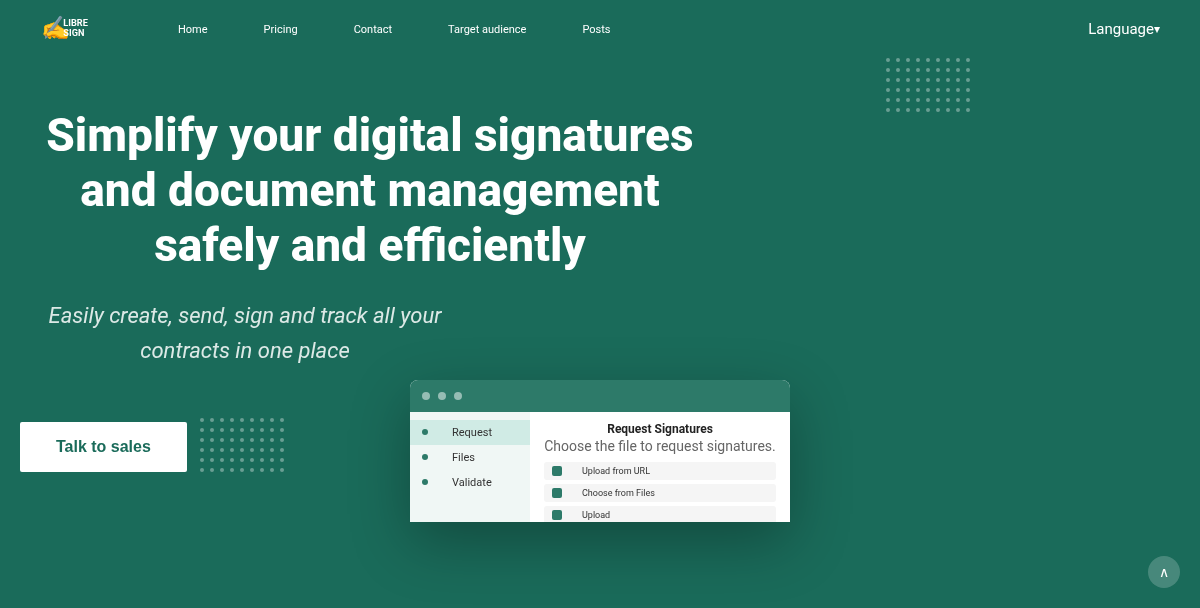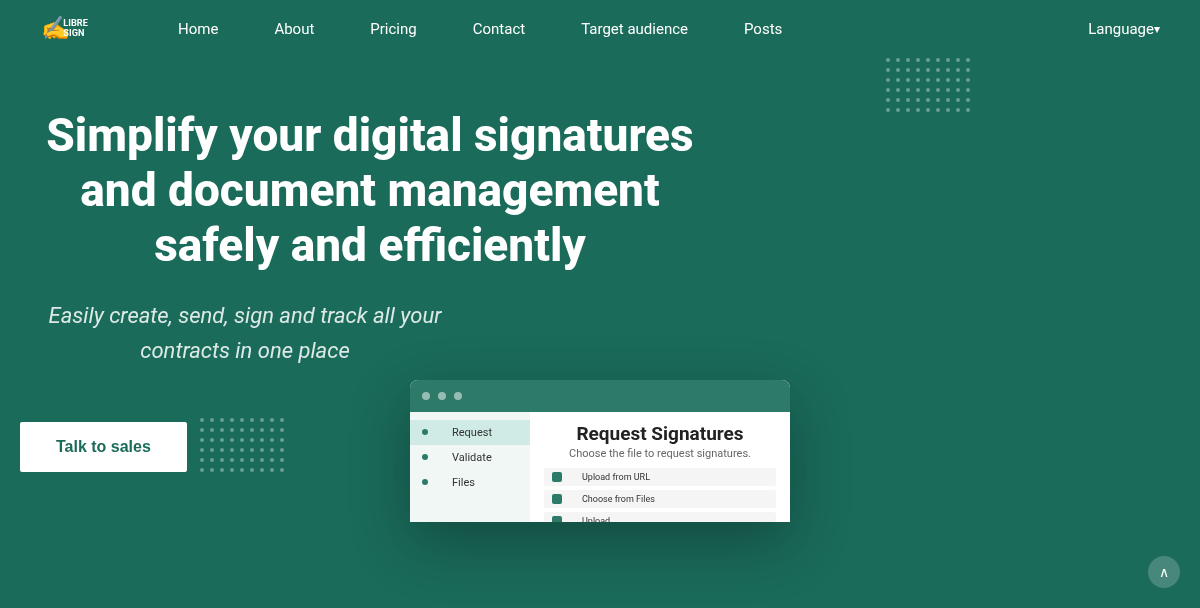--- a/index.html
+++ b/index.html
@@ -46,21 +46,21 @@
     .nav-links {
       display: flex;
       align-items: center;
       gap: 0;
       flex: 1;
     }
 
     .nav-link {
       color: #ffffff;
       text-decoration: none;
-      font-size: 15px;
+      font-size: 11px;
       padding: 0 28px;
       height: 58px;
       display: flex;
       align-items: center;
       cursor: pointer;
       white-space: nowrap;
     }
 
     .language-btn {
       display: flex;
@@ -180,29 +180,29 @@
       flex-shrink: 0;
     }
 
     .app-main {
       flex: 1;
       padding: 10px 14px;
       background: #ffffff;
     }
 
     .app-main-title {
-      font-size: 19px;
+      font-size: 12px;
       font-weight: 700;
       color: #222;
       margin-bottom: 2px;
       text-align: center;
     }
 
     .app-main-sub {
-      font-size: 11px;
+      font-size: 14px;
       color: #666;
       text-align: center;
       margin-bottom: 8px;
     }
 
     .app-option {
       background: #f5f5f5;
       border-radius: 3px;
       padding: 4px 8px;
       font-size: 9px;
@@ -271,21 +271,20 @@
     <svg class="logo-icon" viewBox="0 0 60 48" fill="none" xmlns="http://www.w3.org/2000/svg">
 
       <text x="2" y="32" font-size="28" fill="white">✍</text>
       <text x="28" y="20" font-size="11" font-weight="bold" fill="white">LIBRE</text>
       <text x="28" y="32" font-size="11" font-weight="bold" fill="white">SIGN</text>
     </svg>
   </a>
 
   <div class="nav-links">
     <a class="nav-link">Home</a>
-    <a class="nav-link">About</a>
     <a class="nav-link">Pricing</a>
     <a class="nav-link">Contact</a>
     <a class="nav-link">Target audience</a>
     <a class="nav-link">Posts</a>
   </div>
 
   <div class="language-btn">
     <span>Language</span>
     <span class="chevron-down">▾</span>
   </div>
@@ -422,25 +421,25 @@
         <div class="titlebar-dot"></div>
       </div>
       <div class="app-body">
         <div class="app-sidebar">
           <div class="sidebar-item active">
             <div class="sidebar-dot"></div>
             <span>Request</span>
           </div>
           <div class="sidebar-item">
             <div class="sidebar-dot"></div>
-            <span>Validate</span>
+            <span>Files</span>
           </div>
           <div class="sidebar-item">
             <div class="sidebar-dot"></div>
-            <span>Files</span>
+            <span>Validate</span>
           </div>
         </div>
         <div class="app-main">
           <div class="app-main-title">Request Signatures</div>
           <div class="app-main-sub">Choose the file to request signatures.</div>
           <div class="app-option">
             <div class="app-option-icon"></div>
             <span>Upload from URL</span>
           </div>
           <div class="app-option">

